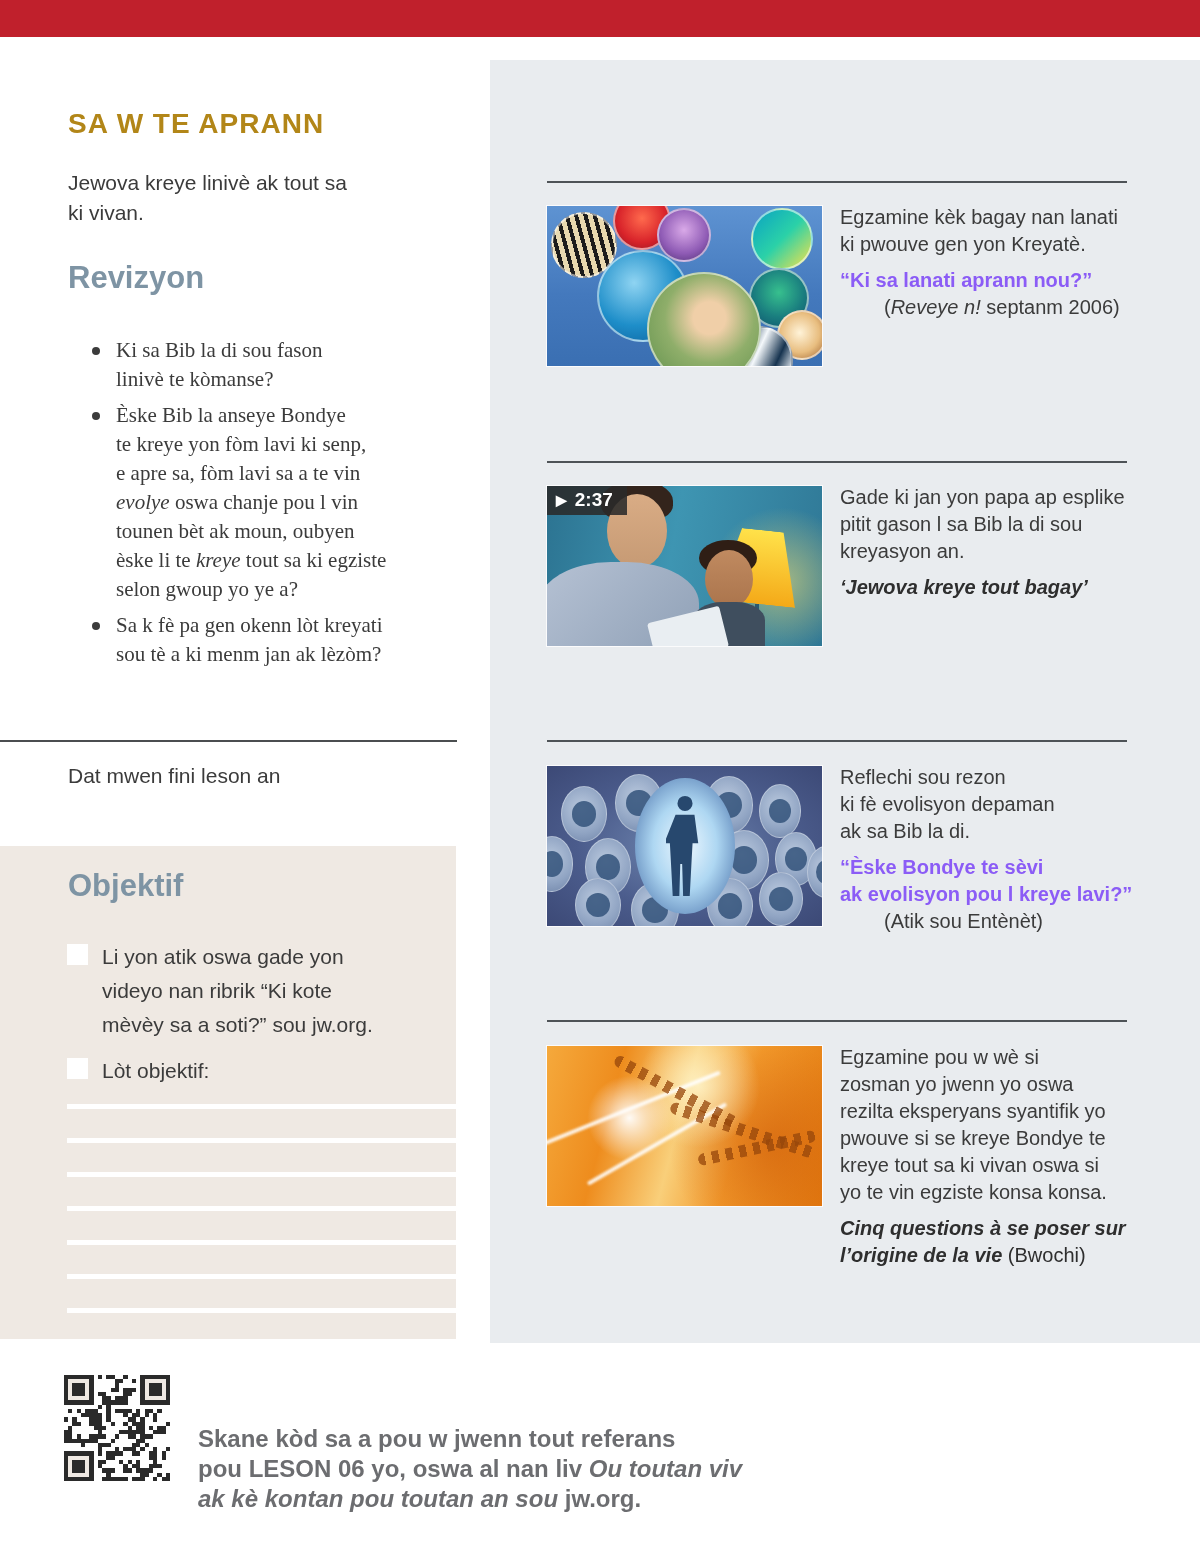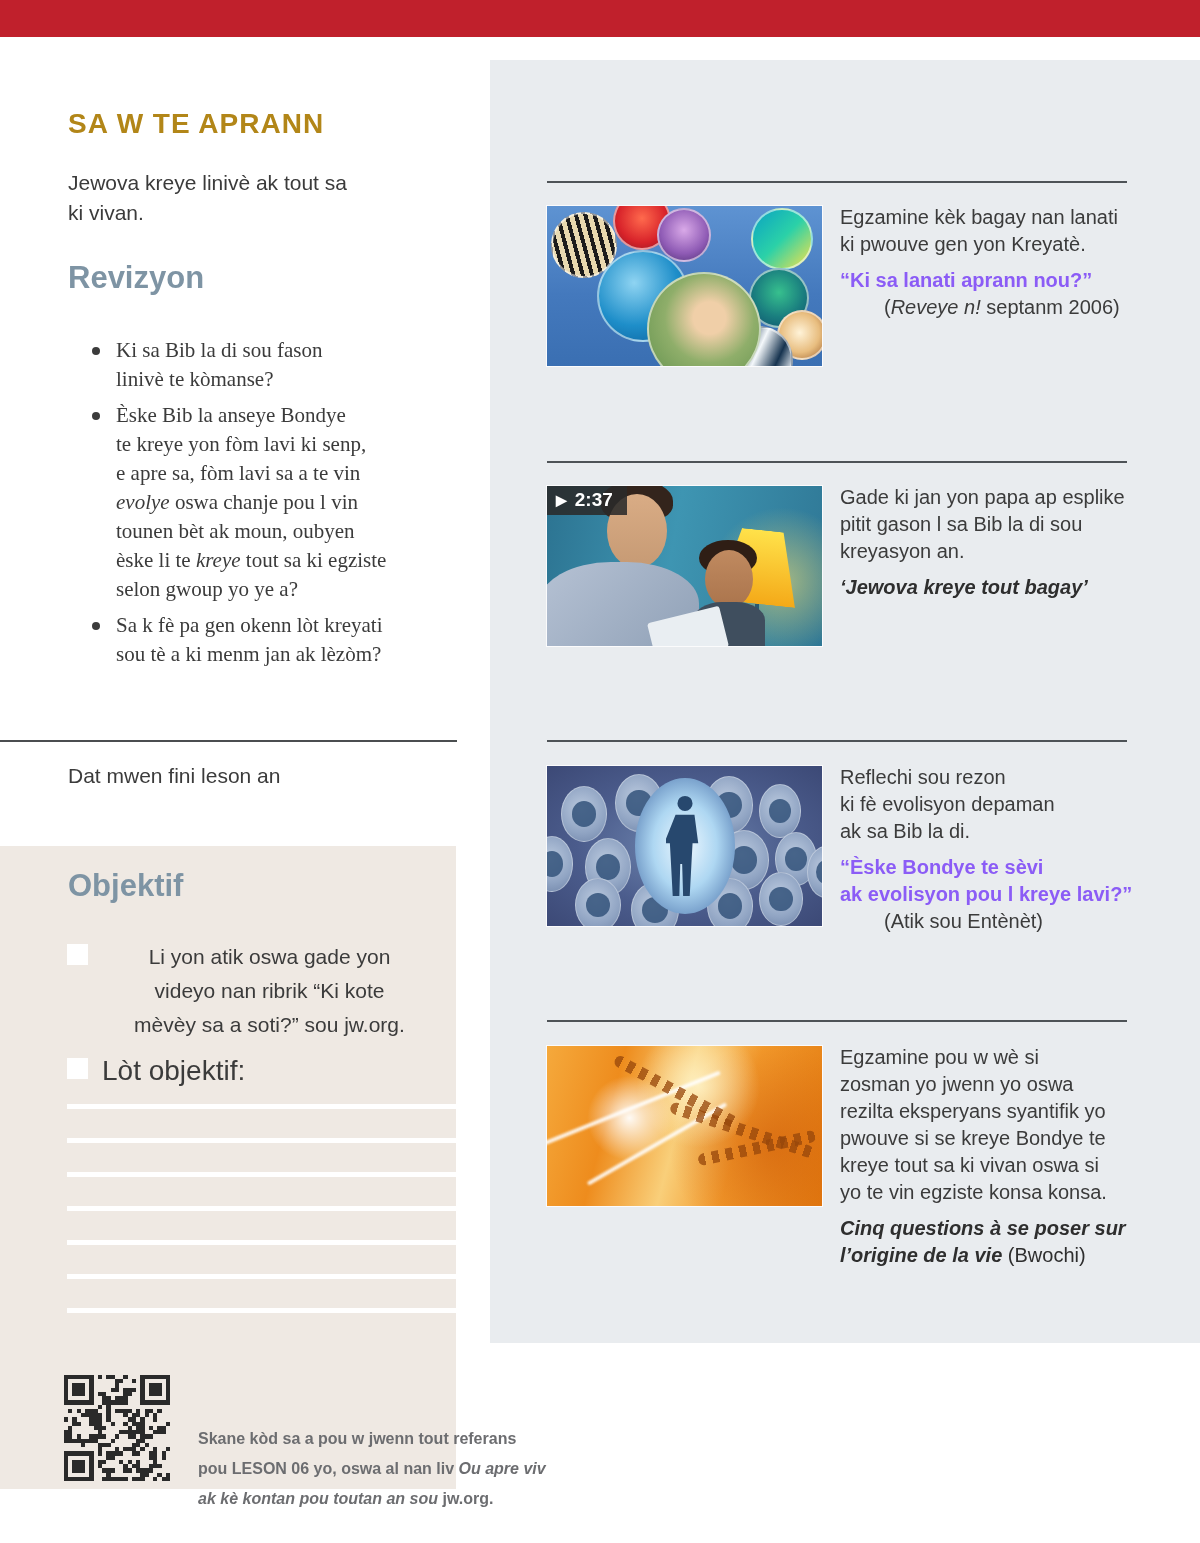--- a/index.html
+++ b/index.html
@@ -16,32 +16,32 @@
   .learned-title{left:68px;top:108px;font-size:28px;font-weight:bold;color:#b28618;letter-spacing:1px;}
   .learned-summary{left:68px;top:168px;font-size:21px;line-height:30px;color:#3b3b3b;}
   .review-title{left:68px;top:260px;font-size:31px;font-weight:bold;color:#7e94a4;}
   .review-list{left:90px;top:336px;width:360px;margin:0;padding:0;list-style:none;}
   .review-list li{position:relative;padding-left:26px;margin:0 0 7px 0;font-size:21px;line-height:29px;white-space:pre-line;font-family:Liberation Serif, serif;}
   .review-list li::before{content:"";position:absolute;left:2px;top:11px;width:8px;height:8px;border-radius:50%;background:#3b3b3b;}
   .rule{left:0;top:740px;width:457px;height:2px;background:#4b4e50;}
   .date-label{left:68px;top:764px;font-size:21px;}
 
   
-  .goalbox{left:0;top:846px;width:456px;height:643px;background:#efe9e3;text-align:center;}
+  .goalbox{left:0;top:846px;width:456px;height:493px;background:#efe9e3;}
   .goal-title{left:68px;top:22px;font-size:31px;font-weight:bold;color:#7e94a4;}
   .cb{width:21px;height:21px;background:#ffffff;}
   .cb1{left:67px;top:98px;}
   .cb2{left:67px;top:212px;}
   .goal-text1{left:102px;top:94px;width:335px;font-size:21px;line-height:34px;}
-  .goal-text2{left:102px;top:208px;font-size:28px;line-height:34px;}
+  .goal-text2{left:102px;top:208px;font-size:21px;line-height:34px;}
   .blankline{left:67px;width:389px;height:5px;background:#ffffff;}
 
   
   .qr{left:64px;top:1375px;width:106px;height:106px;}
-  .footer{left:198px;top:1424px;font-size:16px;line-height:30px;font-weight:bold;color:#6c6d70;}
+  .footer{left:198px;top:1424px;font-size:24px;line-height:30px;font-weight:bold;color:#6c6d70;}
 
   
   .panel{left:490px;top:60px;width:710px;height:1283px;background:#e9ecef;}
   .panel-title{left:57px;top:48px;font-size:27px;font-weight:bold;color:#74848e;letter-spacing:11px;}
   .divider{left:57px;width:580px;height:2px;background:#4e5357;}
   .thumb{left:57px;width:275px;height:160px;overflow:hidden;box-shadow:0 0 0 1px rgba(255,255,255,.8);}
   .itext{left:350px;width:305px;font-size:20px;line-height:27px;color:#3b3b3b;}
   .itext .body{white-space:pre-line;}
   .itext .headline{margin-top:9px;font-weight:bold;white-space:pre-line;color:#8b5cf6;}
   .itext .quote{margin-top:9px;font-weight:bold;font-style:italic;white-space:pre-line;color:#2e2e2e;}
@@ -320,21 +320,21 @@
         <rect x="2" y="2" width="3" height="3"></rect>
         <rect x="18" y="0" width="7" height="7"></rect>
         <rect x="19" y="1" width="5" height="5" fill="#efe9e3"></rect>
         <rect x="20" y="2" width="3" height="3"></rect>
         <rect x="0" y="18" width="7" height="7"></rect>
         <rect x="1" y="19" width="5" height="5" fill="#efe9e3"></rect>
         <rect x="2" y="20" width="3" height="3"></rect>
       </svg></div>
   <div class="abs footer">
     <div>Skane kòd sa a pou w jwenn tout referans</div>
-    <div><span>pou LESON 06 yo, oswa al nan liv </span><em>Ou apre viv</em></div>
+    <div><span>pou LESON 06 yo, oswa al nan liv </span><em>Ou toutan viv</em></div>
     <div><em>ak kè kontan pou toutan an sou</em><span> jw.org.</span></div>
   </div>
 
   <div class="abs panel">
 
     <div class="abs divider" style="top:121px"></div>
     <div class="abs divider" style="top:401px"></div>
     <div class="abs divider" style="top:680px"></div>
     <div class="abs divider" style="top:960px"></div>
 

